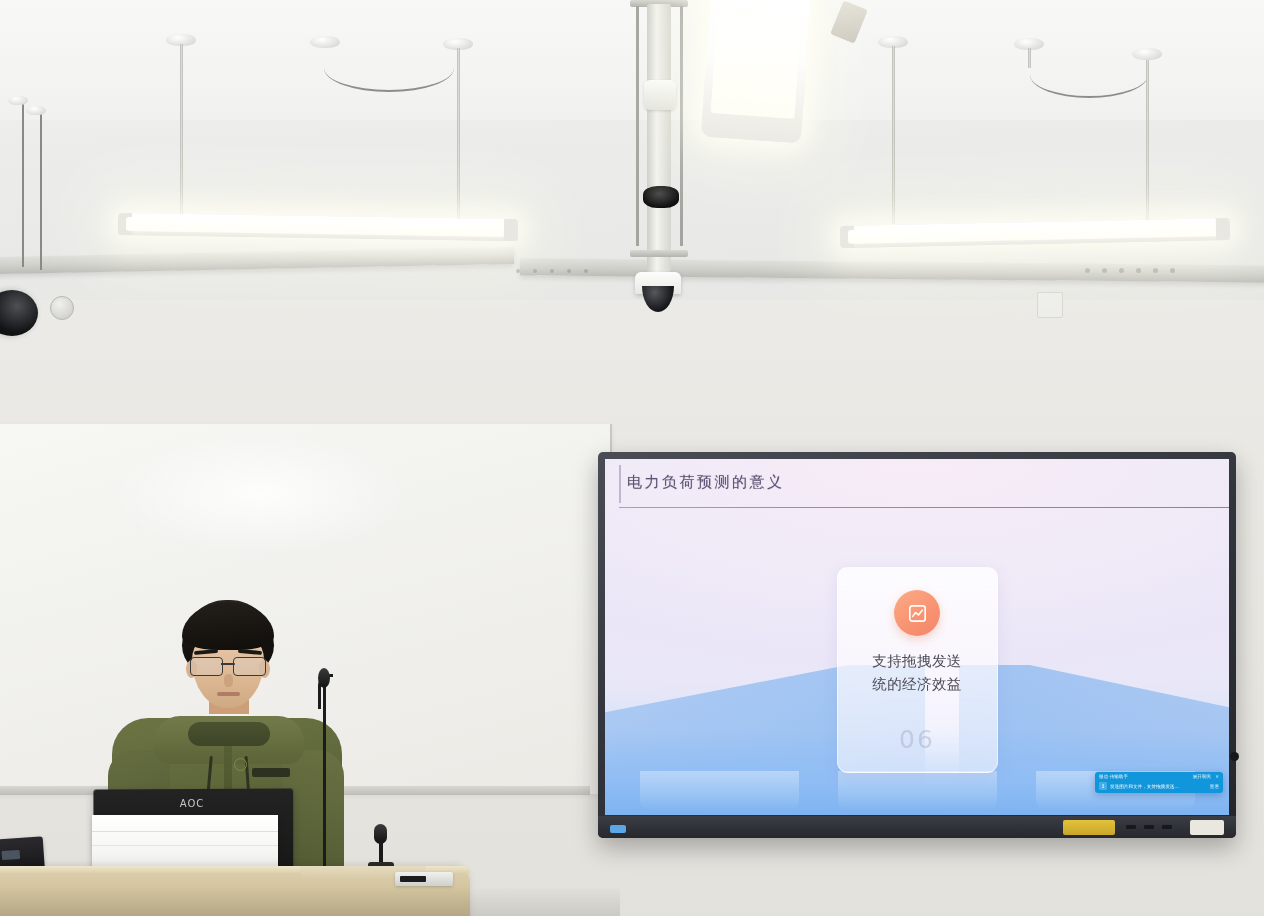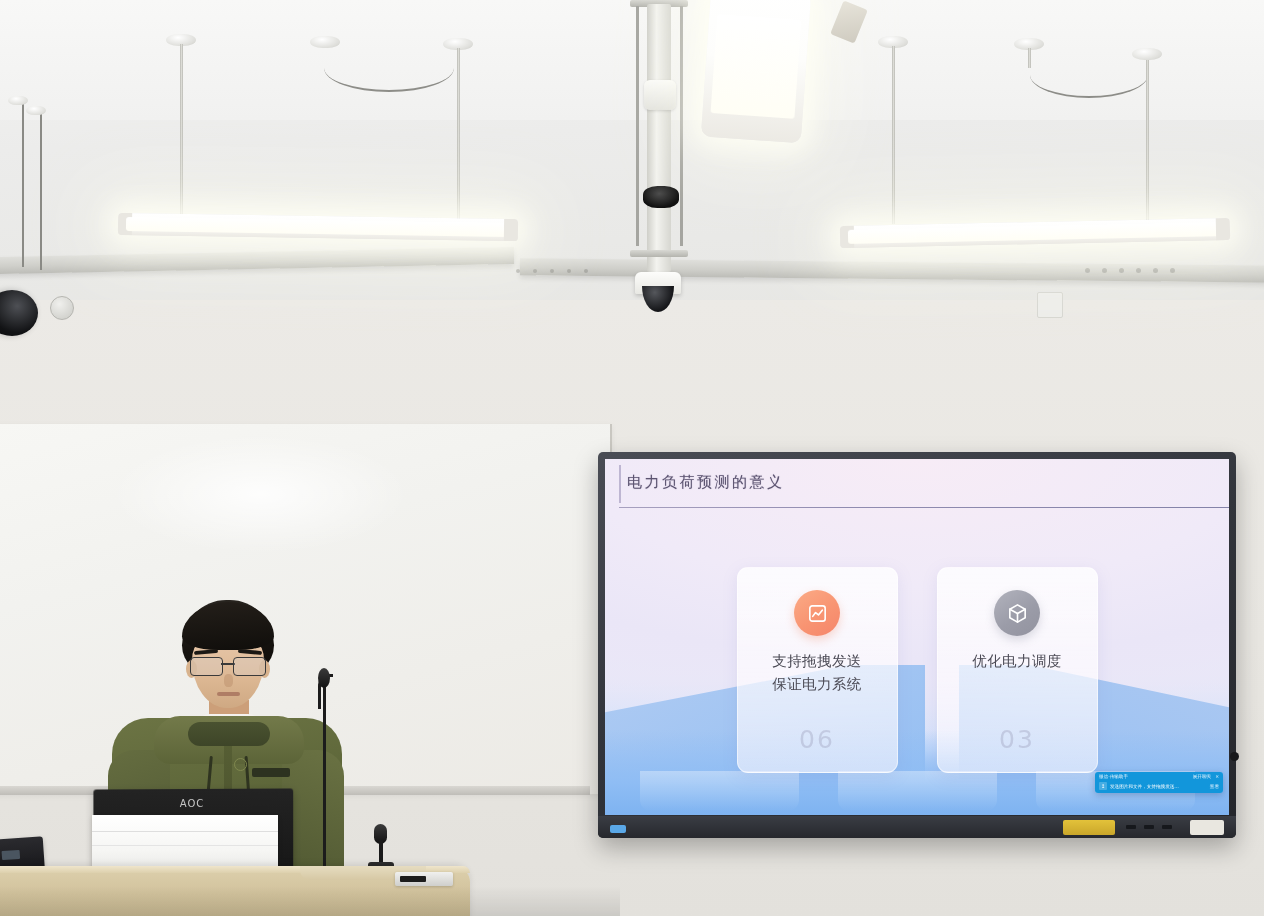--- a/index.html
+++ b/index.html
@@ -362,39 +362,25 @@
 
           <div class="card">
             <div class="card-icon ic-orange">
               <svg viewBox="0 0 24 24" fill="none" stroke="#ffffff" stroke-width="1.7" stroke-linecap="round" stroke-linejoin="round">
                 <rect x="4" y="4" width="16" height="16" rx="2.5"></rect>
                 <polyline points="7,15 10,11 13,13.5 17,8.5"></polyline>
               </svg>
             </div>
             <div class="card-text">
               <div>支持拖拽发送</div>
-              <div>保证电力系统</div>
+              <div>统的经济效益</div>
             </div>
             <div class="card-num">06</div>
           </div>
 
-          <div class="card">
-            <div class="card-icon ic-gray">
-              <svg viewBox="0 0 24 24" fill="none" stroke="#ffffff" stroke-width="1.7" stroke-linecap="round" stroke-linejoin="round">
-                <path d="M12 3 20 7.5 20 16.5 12 21 4 16.5 4 7.5 Z"></path>
-                <polyline points="4,7.5 12,12 20,7.5"></polyline>
-                <line x1="12" y1="12" x2="12" y2="21"></line>
-              </svg>
-            </div>
-            <div class="card-text">
-              <div>优化电力调度</div>
-              <div></div>
-            </div>
-            <div class="card-num">03</div>
-          </div>
 
         </div>
 
         <div class="toast">
           <div class="bar">
             <span>微信·传输助手</span>
             <span style="display:flex;gap:4px;align-items:center;">
               <span>展开聊天</span>
               <span>×</span>
             </span>

